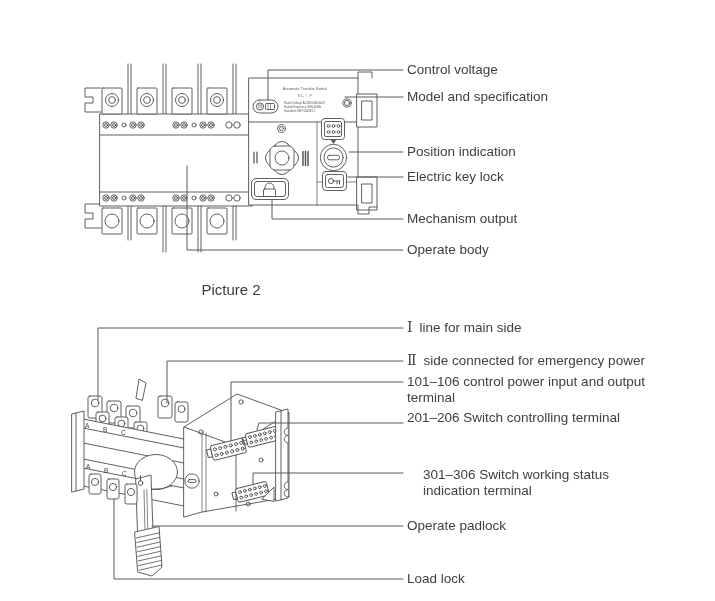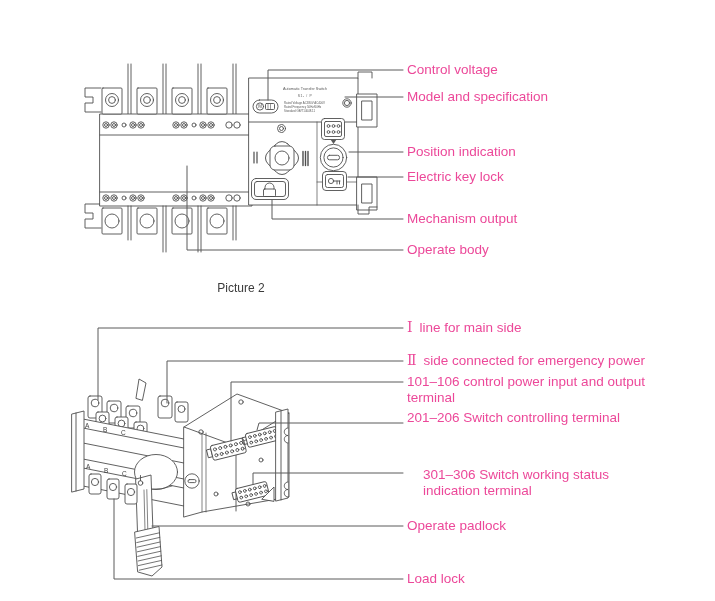--- a/index.html
+++ b/index.html
@@ -1,23 +1,23 @@
 <!DOCTYPE html>
 <html><head>
 <meta charset="utf-8">
 <style>
   html,body{margin:0;padding:0;background:#fff;}
   #canvas{position:relative;width:715px;height:601px;background:#ffffff;overflow:hidden;
           font-family:"Liberation Sans", sans-serif;}
   #art{position:absolute;left:0;top:0;}
-  .lbl{position:absolute;color:#ec4899;font-size:13.5px;line-height:15.5px;white-space:nowrap;}
+  .lbl{position:absolute;color:#404040;font-size:13.5px;line-height:15.5px;white-space:nowrap;}
   .lbl.wrap{white-space:normal;width:240px;}
   .lbl .roman{font-family:"DejaVu Serif","Liberation Serif",serif;font-size:14px;margin-right:7px;}
-  #caption{position:absolute;left:203px;top:281px;width:76px;text-align:center;
-           color:#3b3b3b;font-size:12px;}
+  #caption{position:absolute;left:193px;top:281px;width:76px;text-align:center;
+           color:#3b3b3b;font-size:15px;}
   svg text{font-family:"Liberation Sans", sans-serif;}
 </style>
 </head>
 <body>
 
 <div id="canvas">
 
 <svg id="art" width="715" height="601" viewBox="0 0 715 601">
   <g stroke="#4f4f4f" stroke-width="0.9" fill="none" stroke-linejoin="round" stroke-linecap="round">
 

